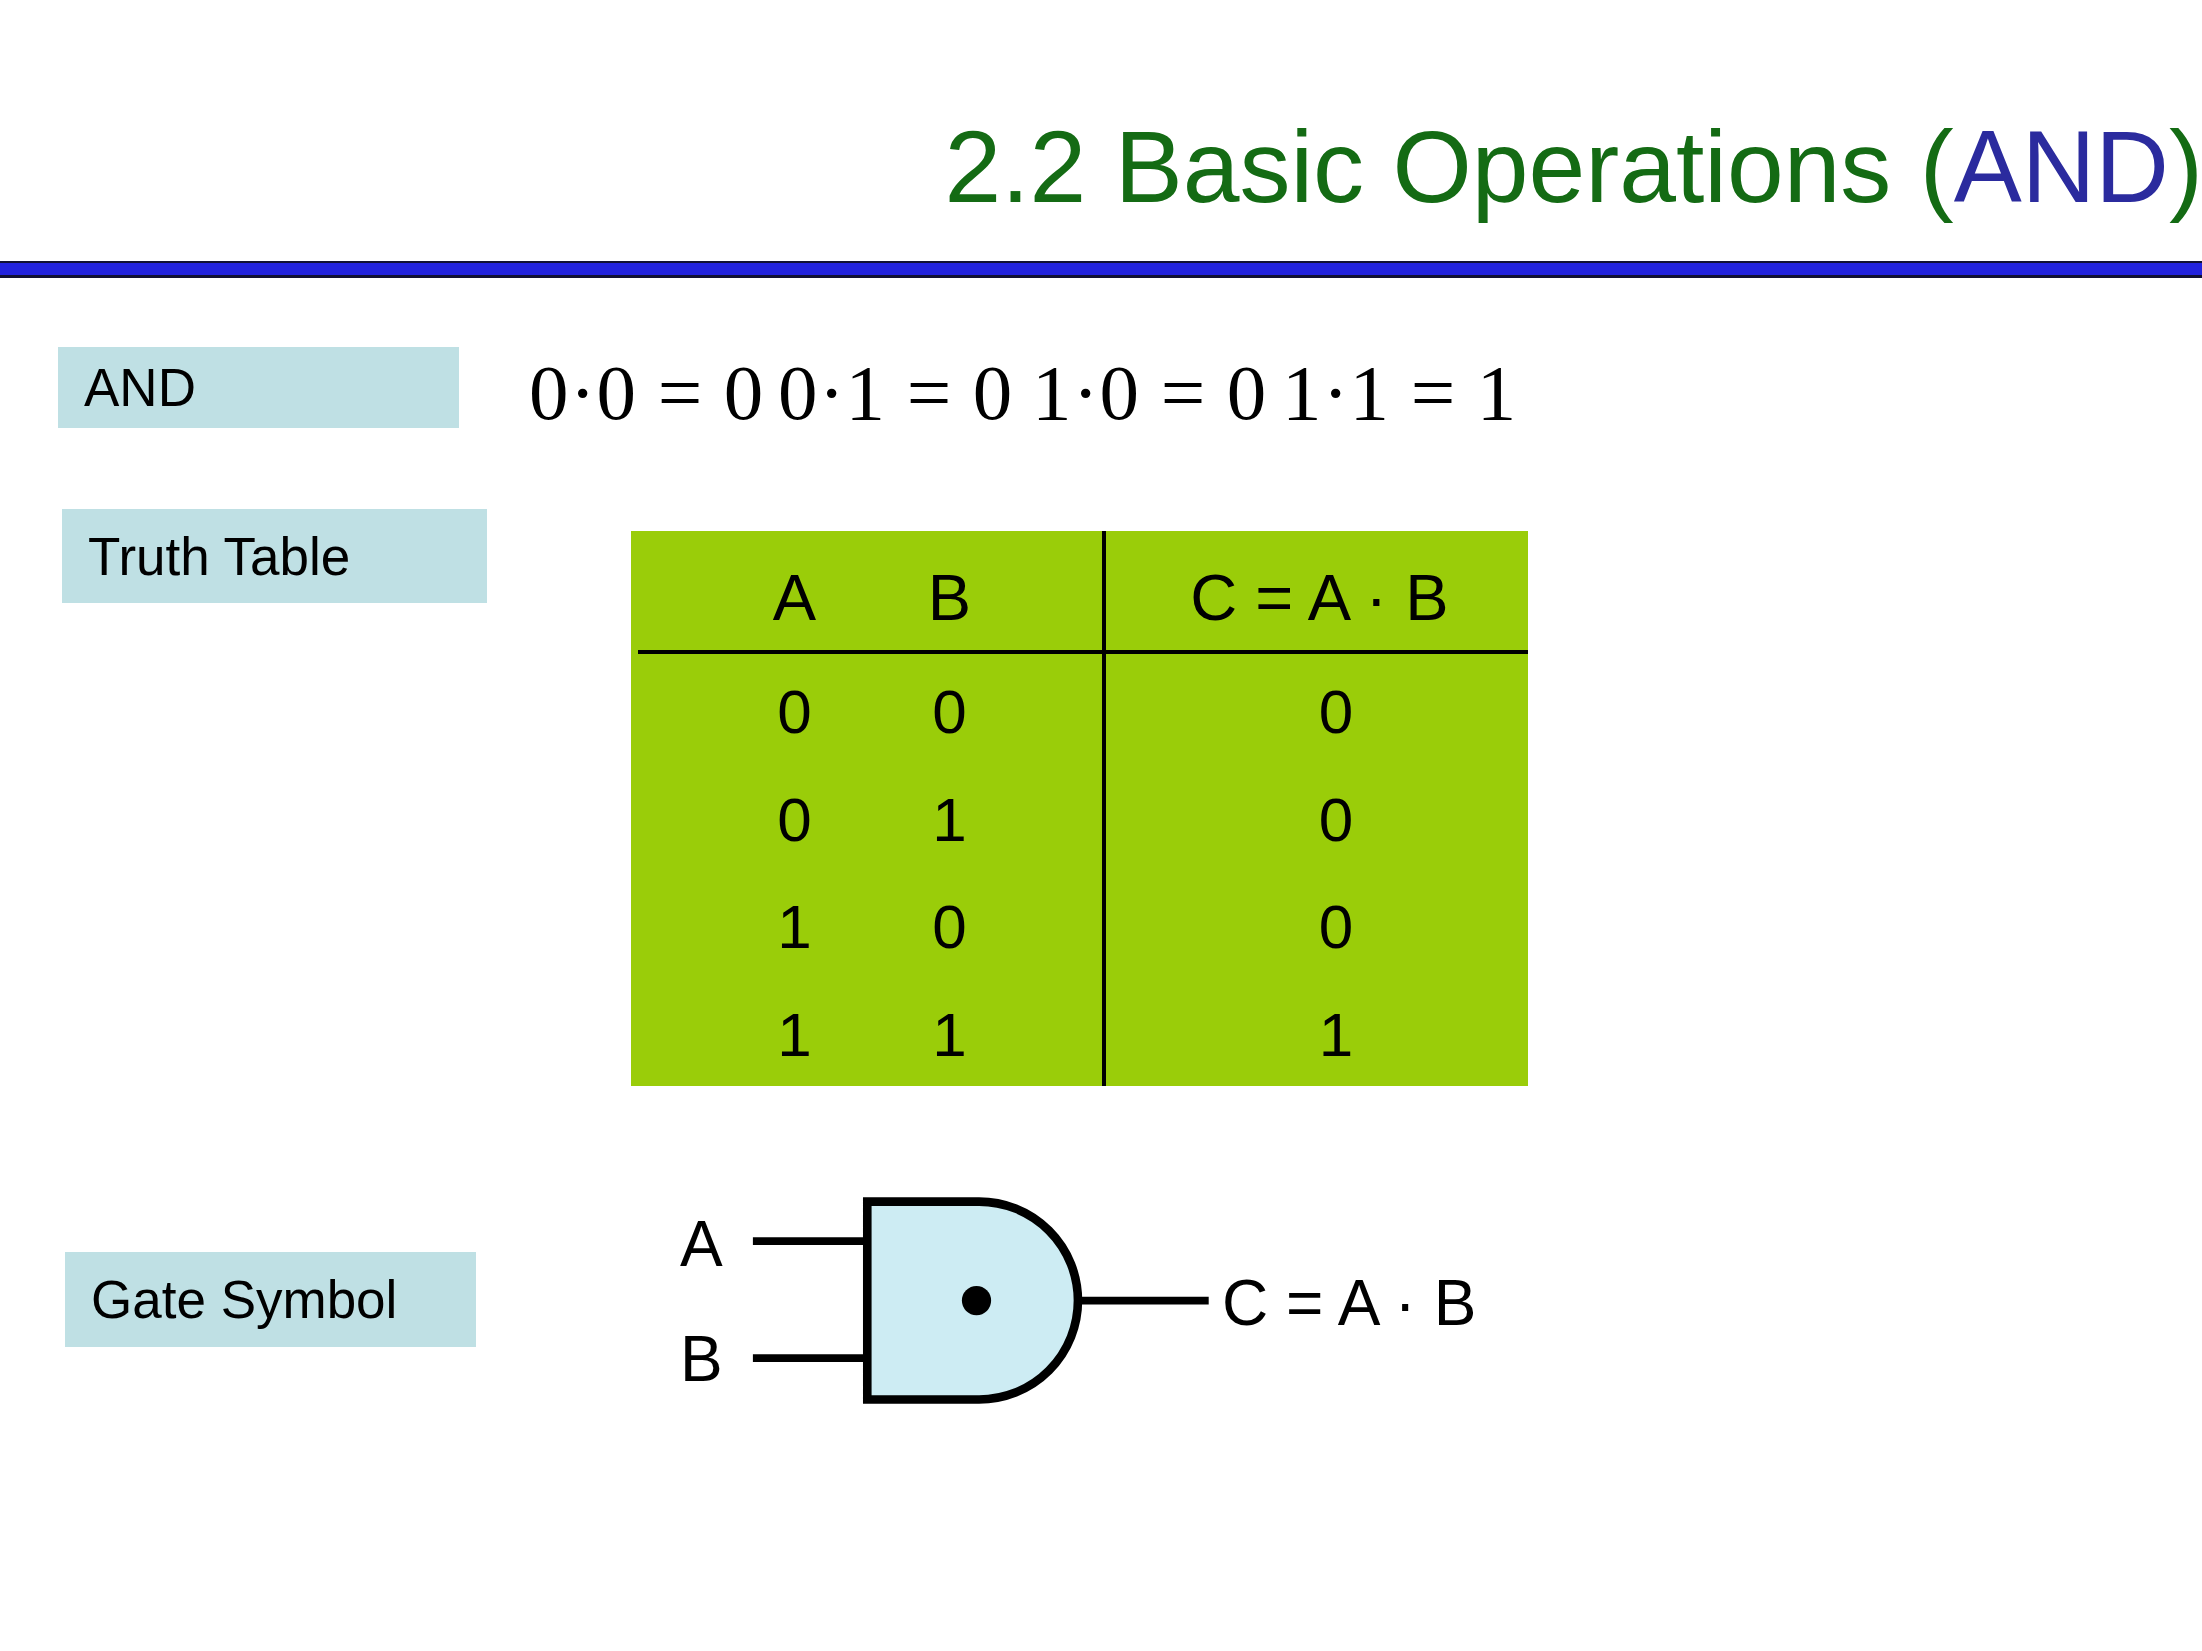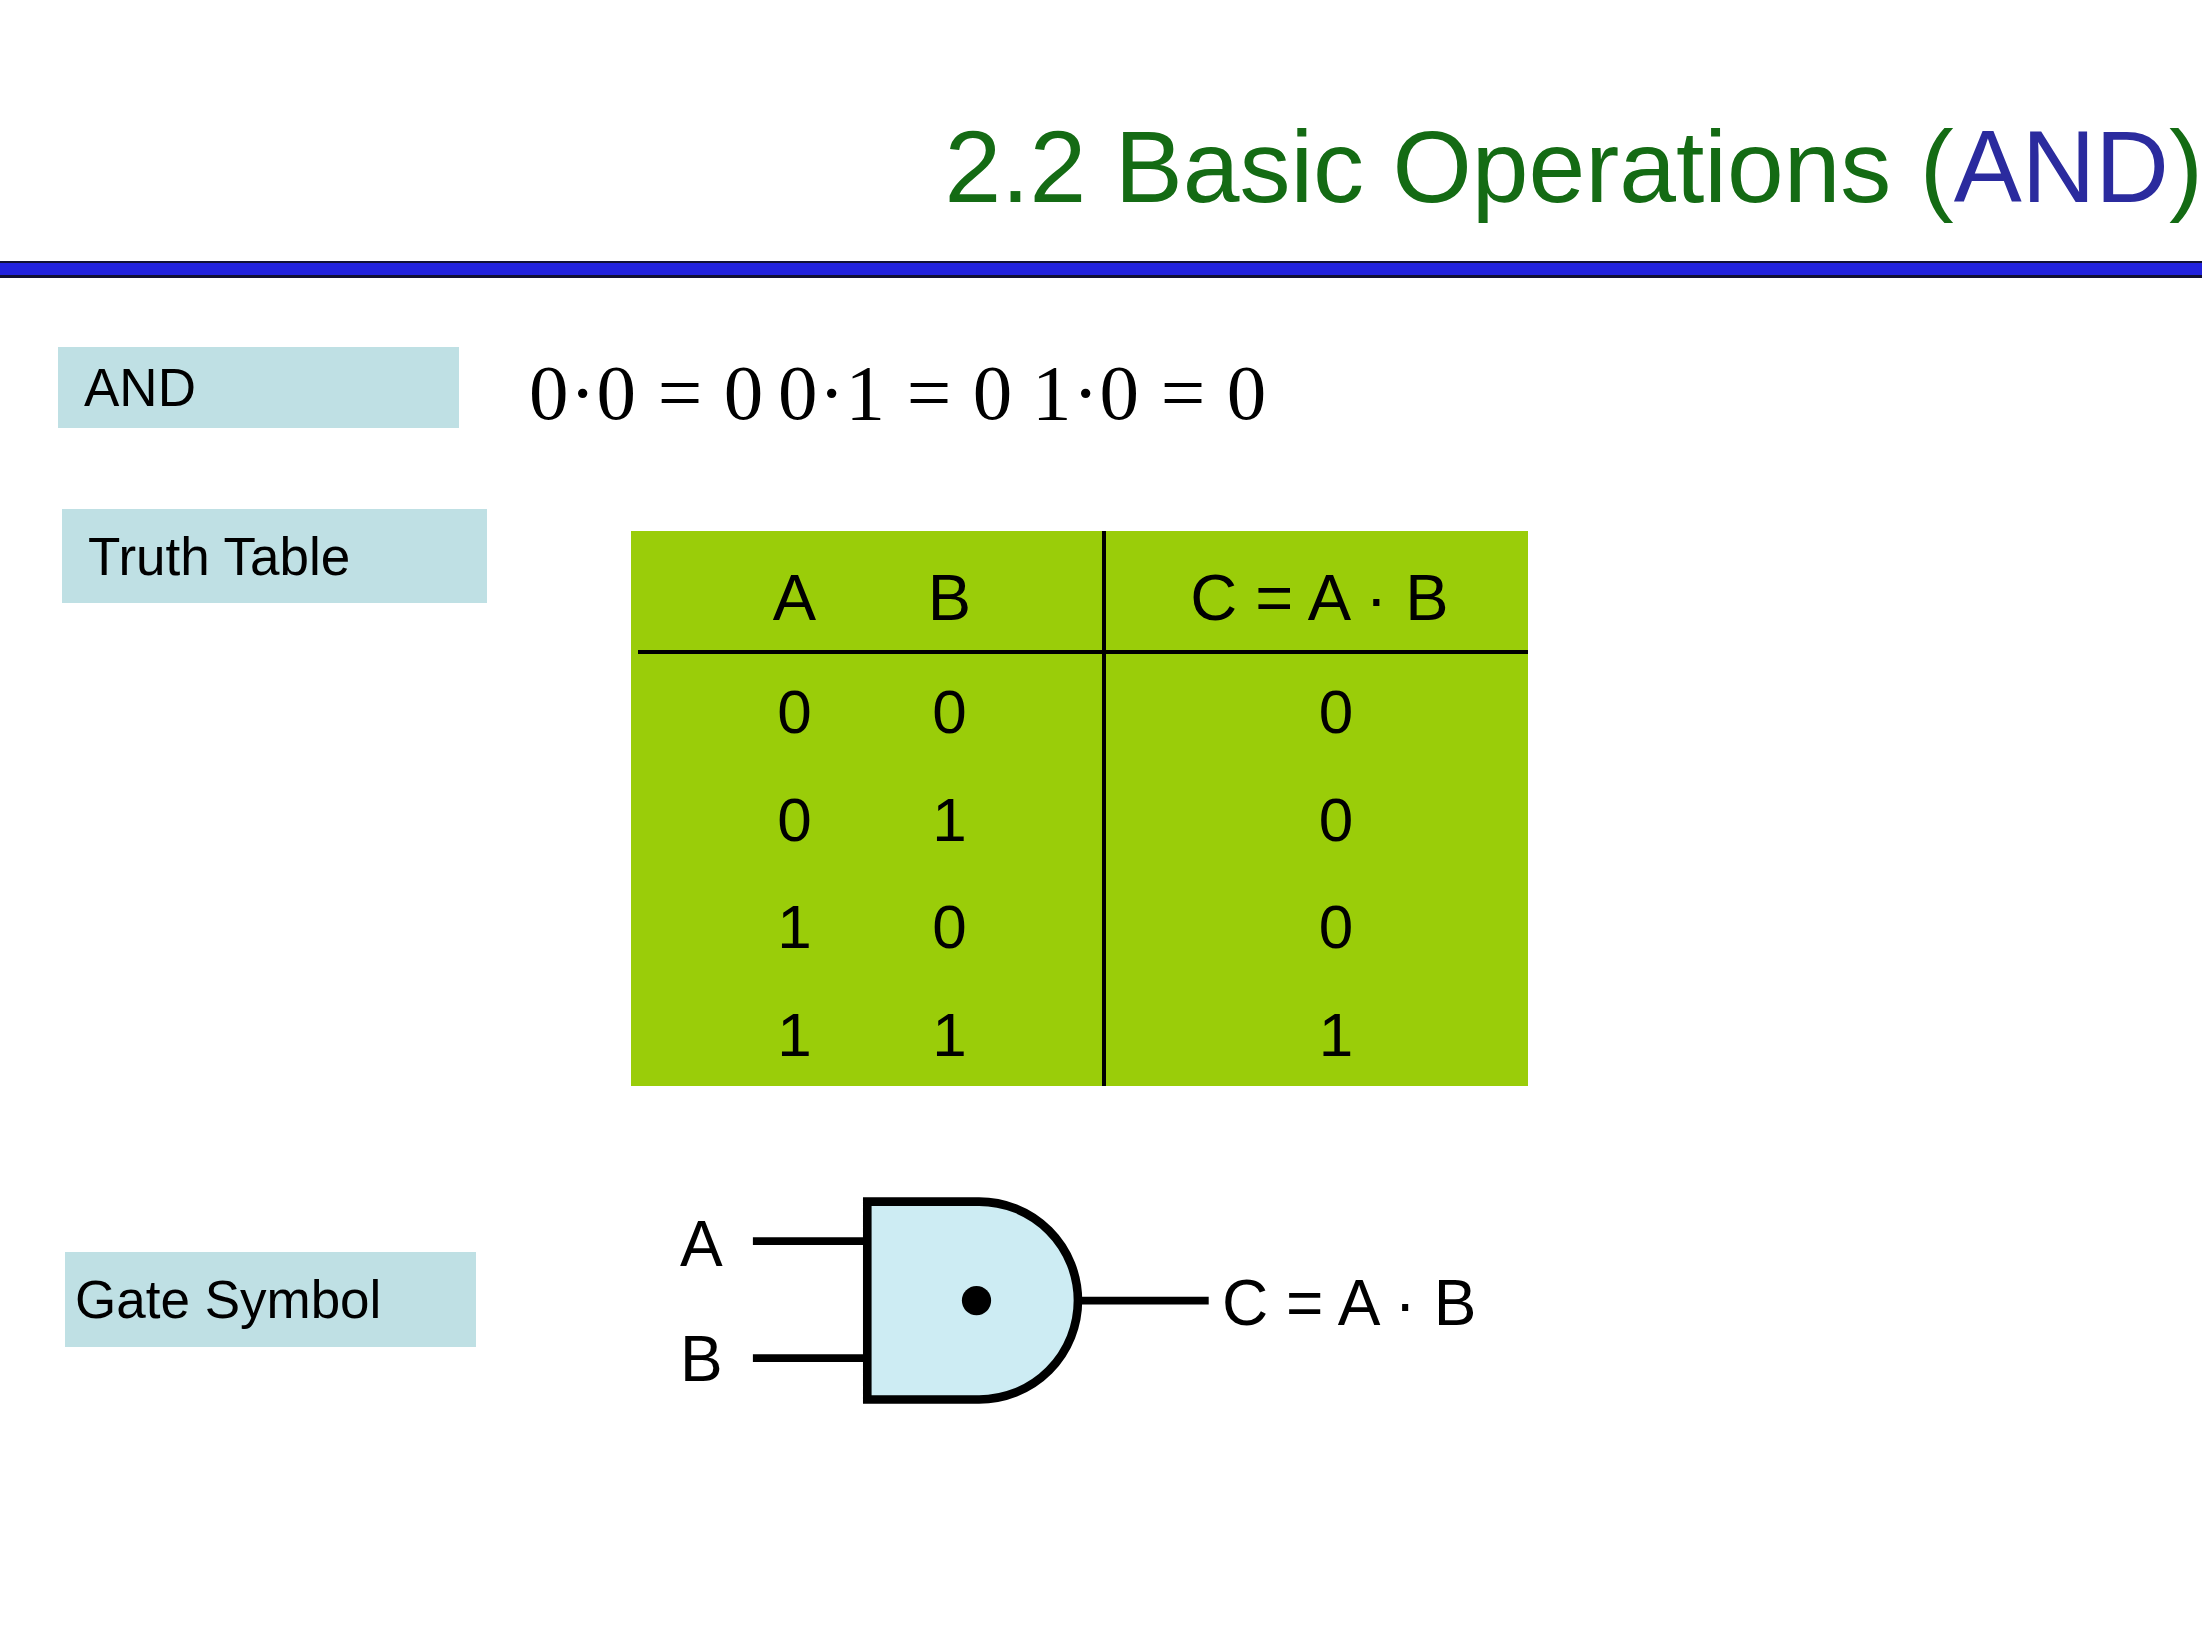--- a/index.html
+++ b/index.html
@@ -73,21 +73,21 @@
     height: 94px;
     font-size: 53px;
     padding-left: 26px;
   }
   #chip-gate-symbol {
     left: 65px;
     top: 1252px;
     width: 411px;
     height: 95px;
     font-size: 53px;
-    padding-left: 10px;
+    padding-left: 26px;
   }
 
   
   #equations {
     position: absolute;
     left: 516px;
     top: 348px;
     width: 1463px;
     height: 95px;
     display: flex;
@@ -202,20 +202,21 @@
 </div>
 
 <div class="caption-chip" id="chip-gate-symbol">
   <span>Gate Symbol</span>
 </div>
 
 <div id="equations">
   <div class="equation" id="eq-0">0·0 = 0</div>
   <div class="equation" id="eq-1">0·1 = 0</div>
   <div class="equation" id="eq-2">1·0 = 0</div>
+  <div class="equation" id="eq-3">1·1 = 1</div>
 </div>
 
 <div id="truth-table">
   <div id="tt-vrule"></div>
   <div id="tt-hrule"></div>
 
   <div class="tt-row" id="tt-header">
     <div class="tt-cell-a">A</div>
     <div class="tt-cell-b">B</div>
     <div class="tt-cell-c">C = A · B</div>

